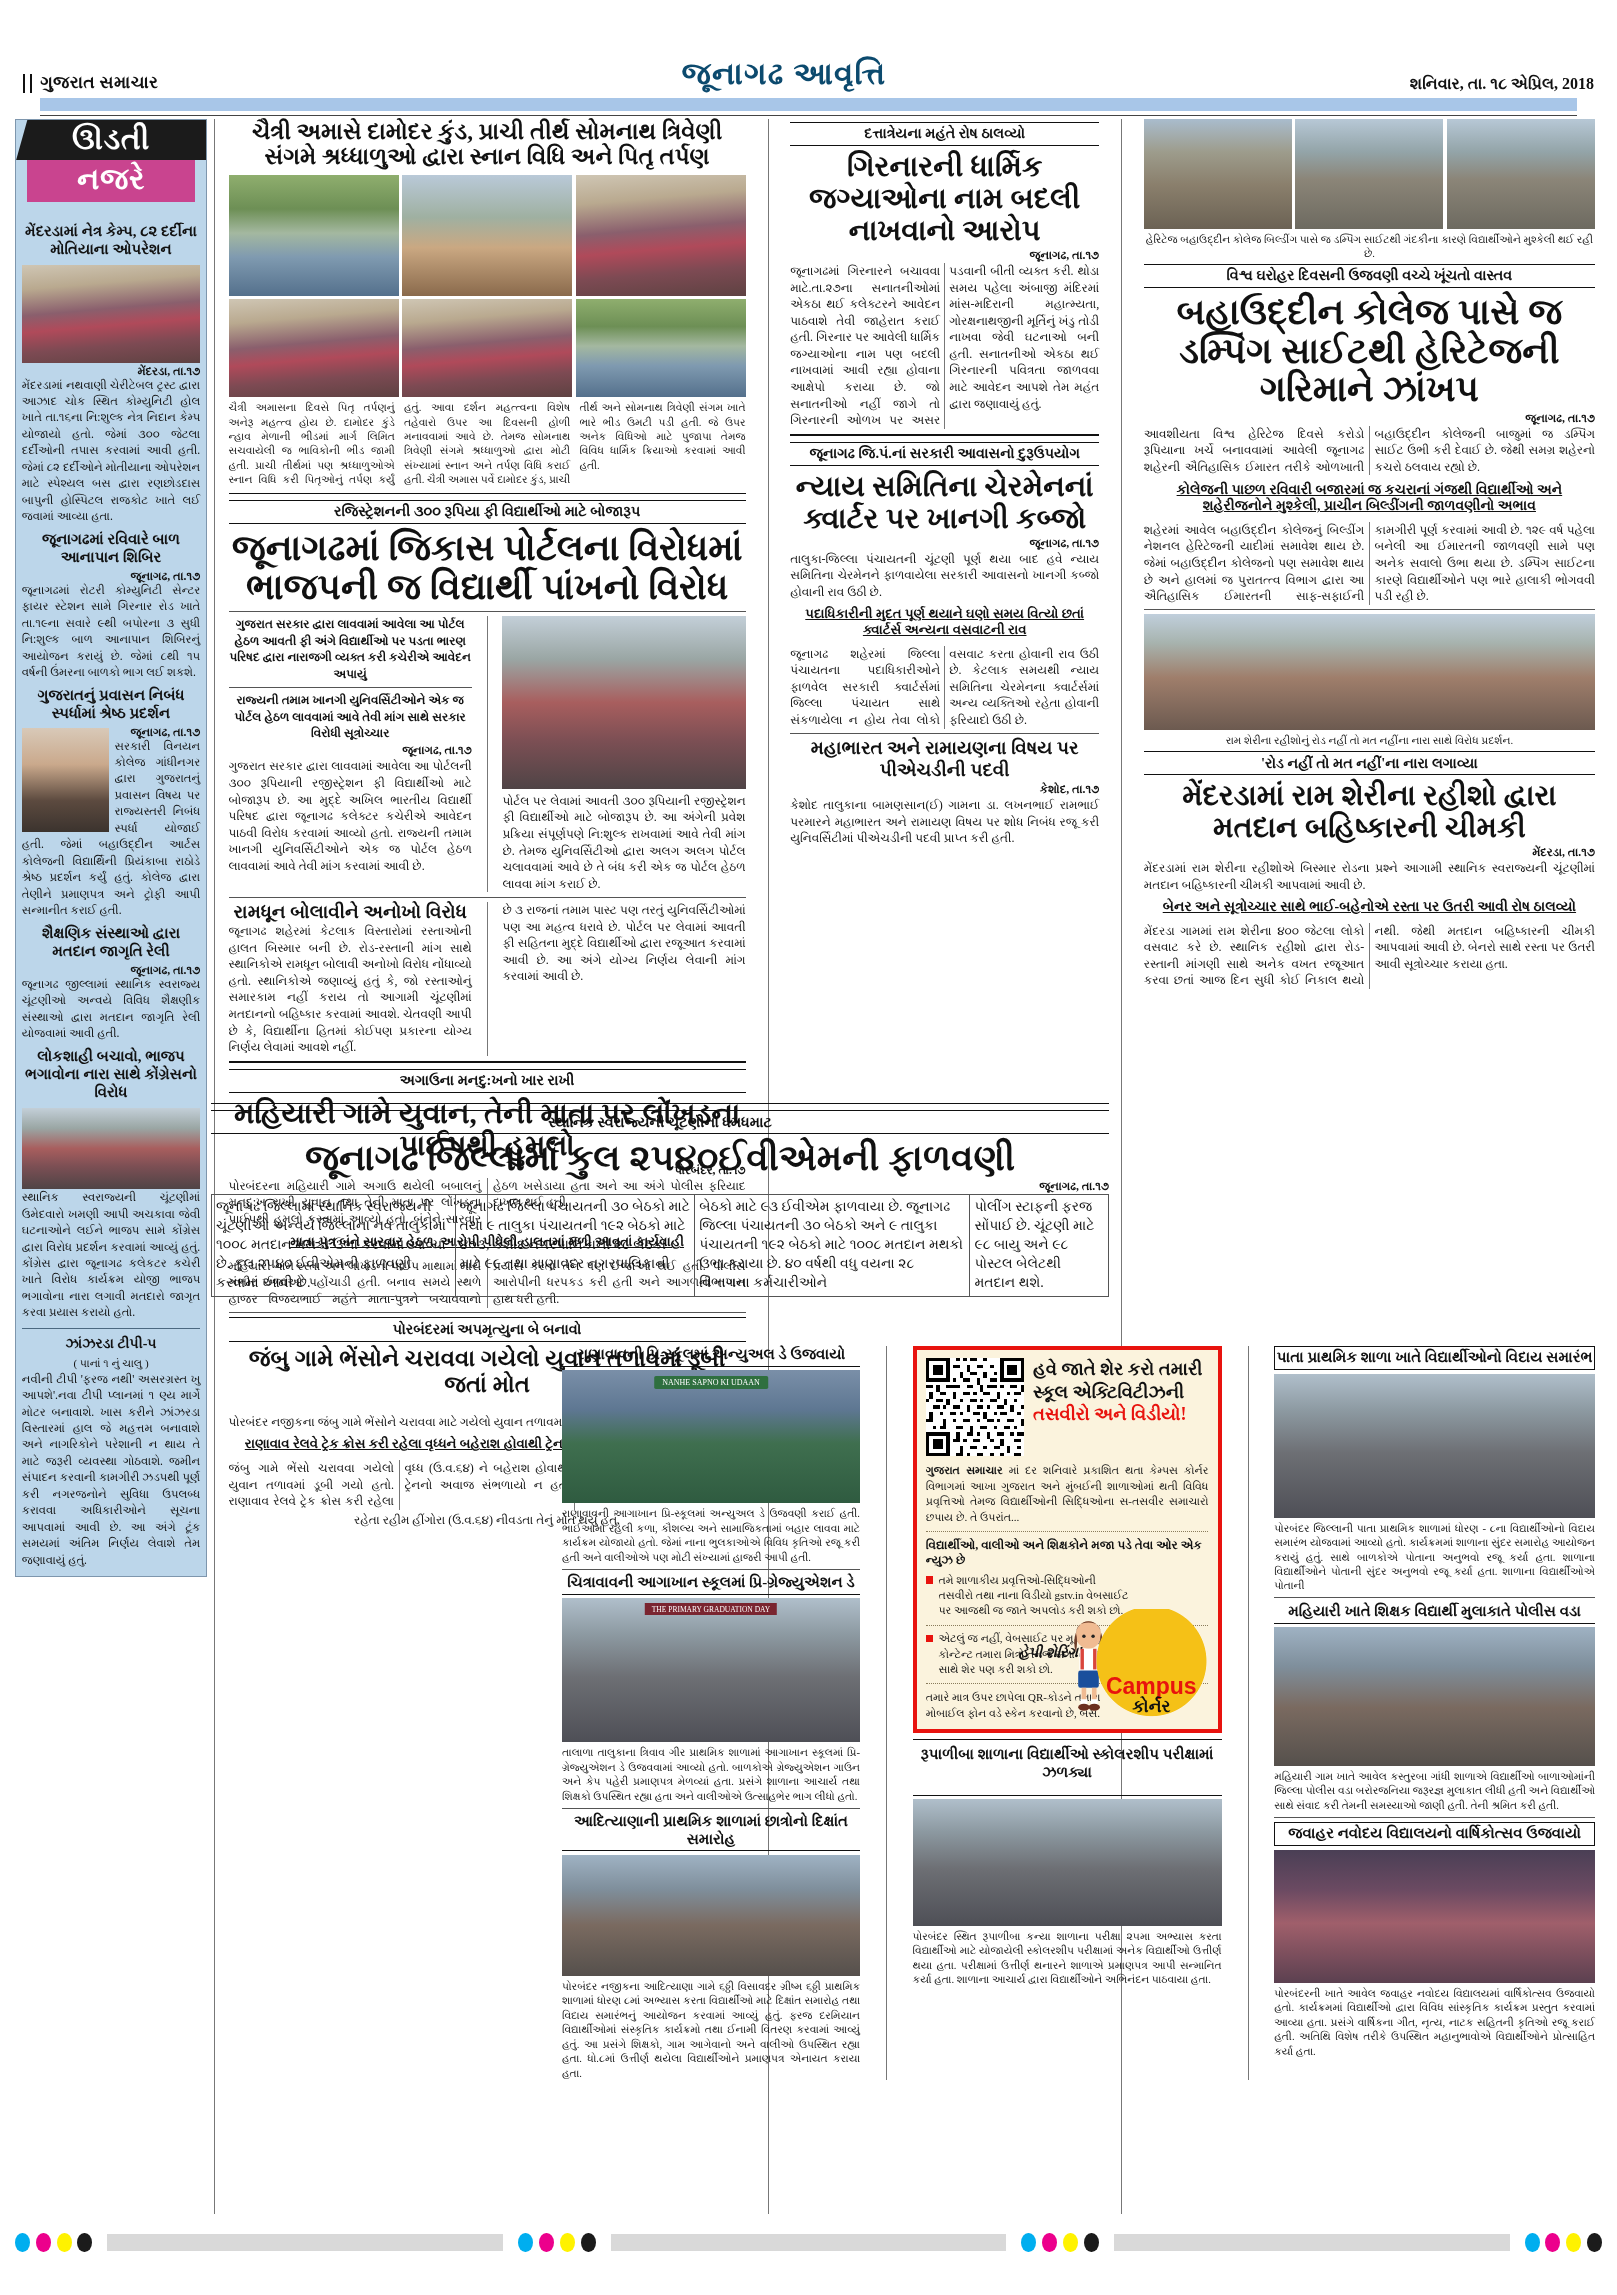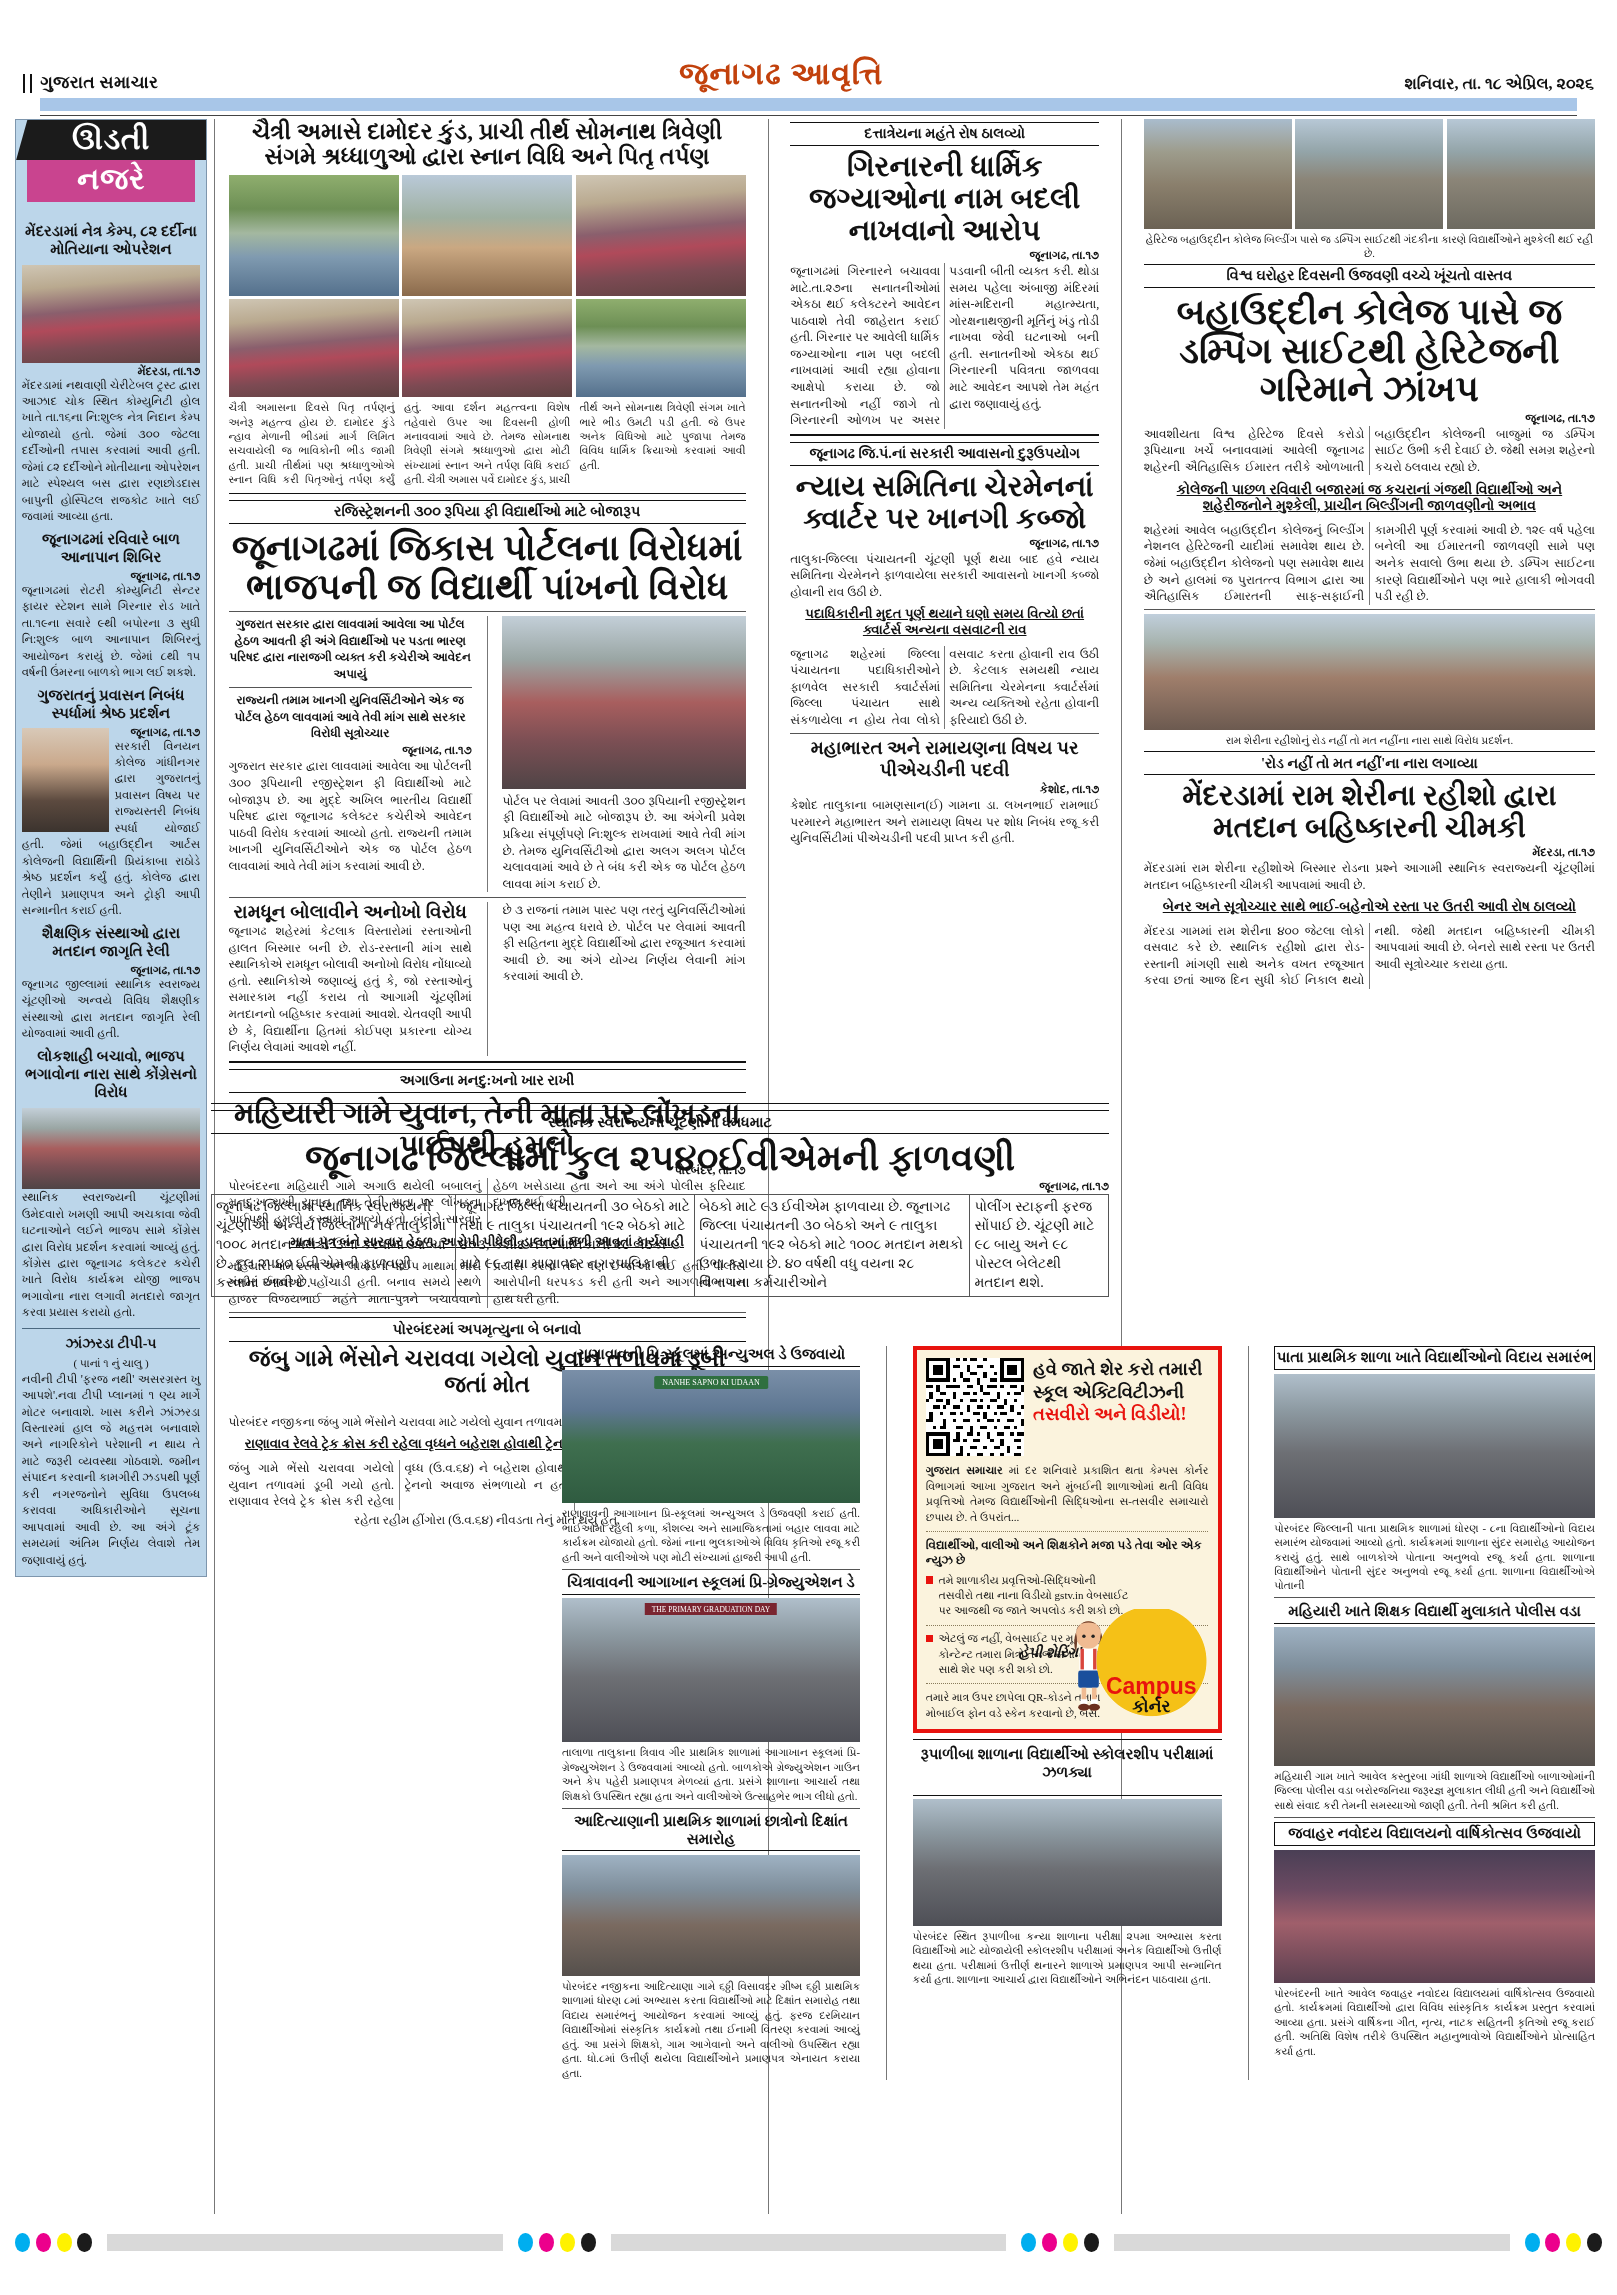--- a/index.html
+++ b/index.html
@@ -14,21 +14,21 @@
   }
   
   .masthead {
     height:98px; position:relative;
     padding:0 23px;
     display:flex; align-items:flex-end; justify-content:space-between;
     padding-bottom:4.6px;
   }
   .mh-left { display:flex; align-items:center; gap:8px; font-size:17.3px; font-weight:bold; letter-spacing:0.3px;}
   .mh-bars { display:inline-block; width:9.2px; height:19.6px; border-left:2.9px solid #111; border-right:2.9px solid #111;}
-  .mh-center { font-size:31px; font-weight:bold; color:#c2410c; letter-spacing:1.2px; padding-bottom:1.2px;text-align:right;}
+  .mh-center { font-size:31px; font-weight:bold; color:#0c4a6e; letter-spacing:1.2px; padding-bottom:1.2px;text-align:right;}
   .mh-right { font-size:16px; font-weight:bold; }
   .mh-rule { height:12.7px; background:#a8c6e8; margin:0 40px; position:relative; }
   .mh-rule:after{ content:""; position:absolute; left:0; right:0; bottom:-5.8px; height:1.2px; background:#444;}
 
   
   .page { display:flex; padding:8px 15px 0 15px; gap:0; height:2103px;}
   .col-side { width:192px; flex:0 0 192px; }
   .col-main { flex:1; display:flex;gap:8px; }
 
   
@@ -122,21 +122,21 @@
 </style>
 </head>
 <body>
 
 <div class="masthead">
   <div class="mh-left">
     <span class="mh-bars"></span>
     <span>ગુજરાત સમાચાર</span>
   </div>
   <div class="mh-center">જૂનાગઢ આવૃત્તિ</div>
-  <div class="mh-right">શનિવાર, તા. ૧૮ એપ્રિલ, ૨૦૨૬</div>
+  <div class="mh-right">શનિવાર, તા. ૧૮ એપ્રિલ, 2018</div>
 </div>
 <div class="mh-rule"></div>
 
 <div class="page">
 
   <div class="col-side">
     <div class="side-box">
       <div class="side-flag">
         <div class="flag-black">ઊડતી</div>
         <div class="flag-pink">નજરે</div>

